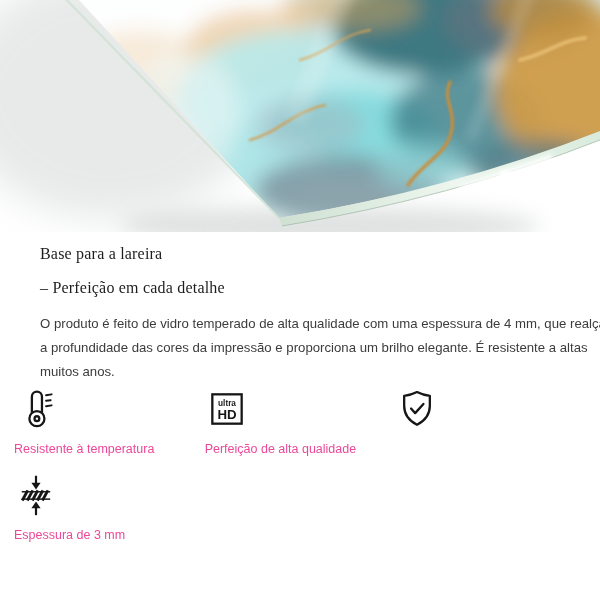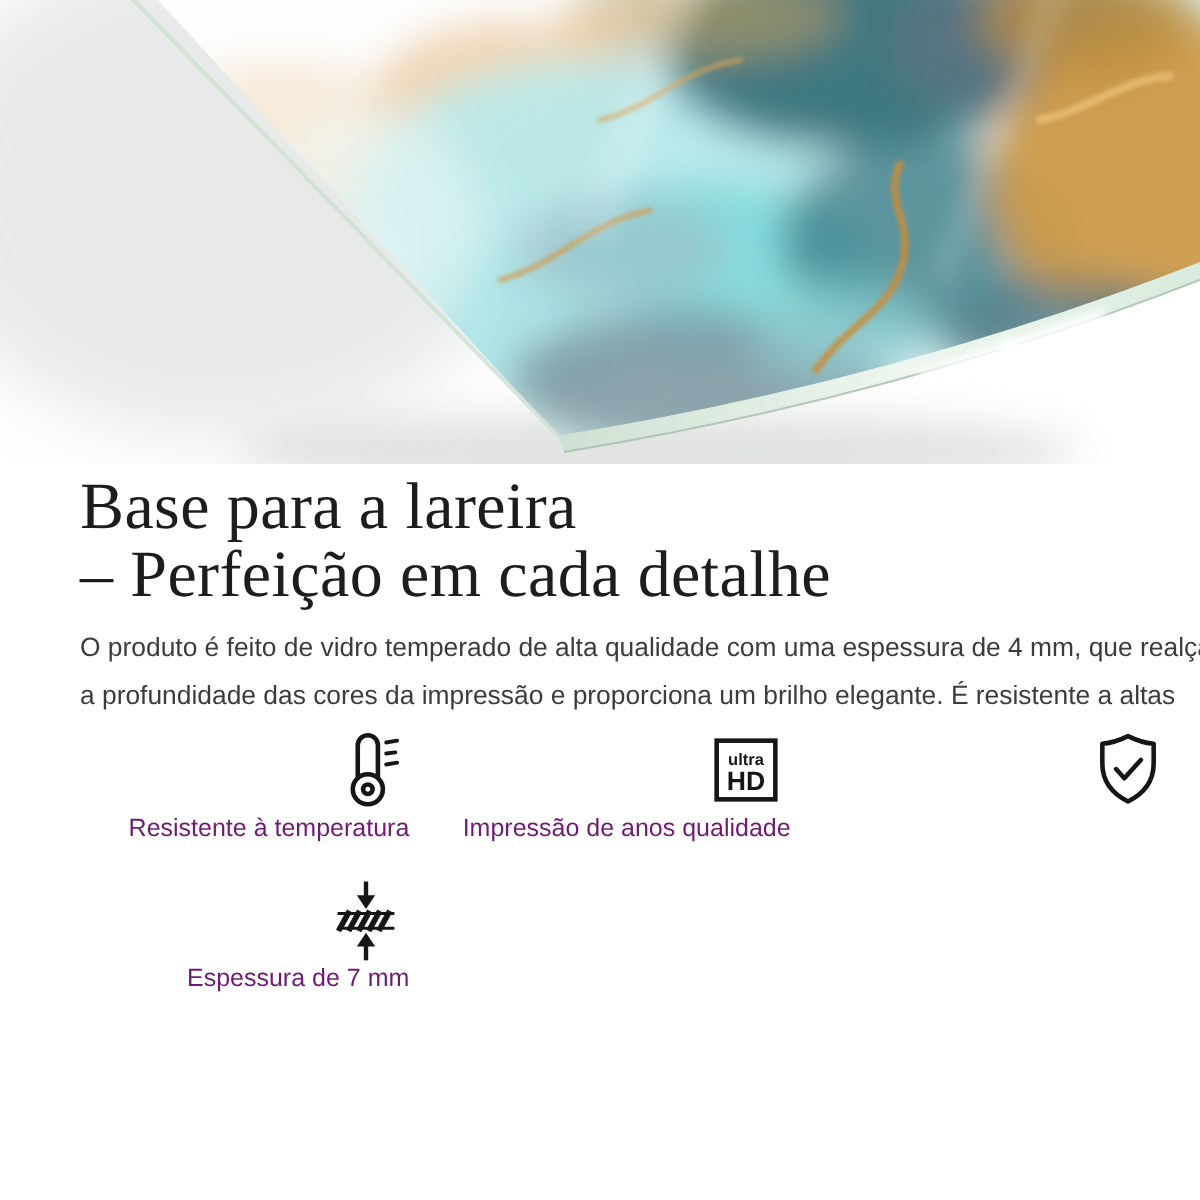--- a/index.html
+++ b/index.html
@@ -1,29 +1,29 @@
 <!DOCTYPE html>
 <html><head>
 <meta charset="utf-8">
 <style>
   html,body{margin:0;padding:0;background:#ffffff;}
   .page{position:relative;width:600px;height:600px;background:#ffffff;overflow:hidden;
         font-family:"Liberation Sans",sans-serif;}
   .hero{position:absolute;top:0;left:0;width:600px;height:232px;}
   .content{position:absolute;top:232px;left:0;width:600px;}
   h1.title{margin:5px 30px 0 40px;font-family:"Liberation Serif",serif;font-weight:400;
-           font-size:33px;line-height:34px;color:#1d1d1d;letter-spacing:0.2px;}
+           font-size:16px;line-height:34px;color:#1d1d1d;letter-spacing:0.2px;}
   h1.title span{display:block;}
   p.desc{margin:7px 28px 0 40px;font-size:13.2px;line-height:24px;color:#3c3c3c;}
   p.desc span{display:block;white-space:nowrap;}
   .features{display:grid;grid-template-columns:repeat(3,1fr);row-gap:16px;
             margin-top:3px;padding:0 14px;}
-  .feature{display:flex;flex-direction:column;align-items:flex-end;}
+  .feature{display:flex;flex-direction:column;align-items:flex-start;}
   .feature .icon{height:44px;display:flex;align-items:center;justify-content:center;}
-  .feature .label{font-size:12.5px;color:#701a75;line-height:15px;text-align:center;}
+  .feature .label{margin-top:11px;font-size:12.5px;color:#ec4899;line-height:15px;text-align:center;}
   .ico{stroke:#161616;fill:none;stroke-width:2.5;}
 </style>
 </head>
 <body>
 
 <div class="page">
 
   <div class="hero">
     <svg width="600" height="232" viewBox="0 0 600 232">
       <defs>
@@ -104,20 +104,21 @@
 
   <div class="content">
     <h1 class="title">
       <span>Base para a lareira</span>
       <span>– Perfeição em cada detalhe</span>
     </h1>
 
     <p class="desc">
       <span>O produto é feito de vidro temperado de alta qualidade com uma espessura de 4 mm, que realça</span>
       <span>a profundidade das cores da impressão e proporciona um brilho elegante. É resistente a altas</span>
+      <span>muitos anos.</span>
     </p>
 
     <div class="features">
 
       <div class="feature">
         <div class="icon">
           <svg width="44" height="44" viewBox="0 0 48 48">
             <path class="ico" d="M19.5,28 V10.5 a5.5,5.5 0 0 1 11,0 V28" stroke-width="2.6"></path>
             <circle class="ico" cx="25" cy="34.5" r="8.2" stroke-width="2.6"></circle>
             <circle class="ico" cx="25" cy="34.5" r="2.6" stroke-width="2.2"></circle>
@@ -132,21 +133,21 @@
       </div>
 
       <div class="feature">
         <div class="icon">
           <svg width="44" height="44" viewBox="0 0 48 48">
             <rect class="ico" x="8" y="8" width="32" height="32" stroke-width="2.8"></rect>
             <text x="24" y="21" text-anchor="middle" font-family="Liberation Sans, sans-serif" font-size="9" font-weight="bold" fill="#161616" stroke="none">ultra</text>
             <text x="24" y="35" text-anchor="middle" font-family="Liberation Sans, sans-serif" font-size="14.5" font-weight="bold" fill="#161616" stroke="none">HD</text>
           </svg>
         </div>
-        <div class="label">Impressão de anos qualidade</div>
+        <div class="label">Perfeição de alta qualidade</div>
       </div>
 
       <div class="feature">
         <div class="icon">
           <svg width="44" height="44" viewBox="0 0 48 48">
             <path class="ico" d="M24,5.5 C28,7.5 33,9.2 38,9.7 V20.5 C38,30.5 32,37.2 24,41.2 C16,37.2 10,30.5 10,20.5 V9.7 C15,9.2 20,7.5 24,5.5 Z" stroke-width="2.5" stroke-linejoin="round"></path>
             <path class="ico" d="M17.5,23.5 L22,28.5 L31,18.5" stroke-width="2.5" stroke-linecap="round" stroke-linejoin="round"></path>
           </svg>
         </div>
       </div>
@@ -164,18 +165,18 @@
               <line x1="9" y1="30" x2="15" y2="19"></line>
               <line x1="14.5" y1="30" x2="20.5" y2="19"></line>
               <line x1="20" y1="30" x2="26" y2="19"></line>
               <line x1="25.5" y1="30" x2="31.5" y2="19"></line>
               <line x1="31" y1="30" x2="37" y2="19"></line>
             </g>
             <line x1="24" y1="46" x2="24" y2="38" stroke="#161616" stroke-width="2.4"></line>
             <path d="M19,38.5 L29,38.5 L24,31 Z" fill="#161616"></path>
           </svg>
         </div>
-        <div class="label">Espessura de 7 mm</div>
+        <div class="label">Espessura de 3 mm</div>
       </div>
 
     </div>
   </div>
 </div>
 
 </body></html>

